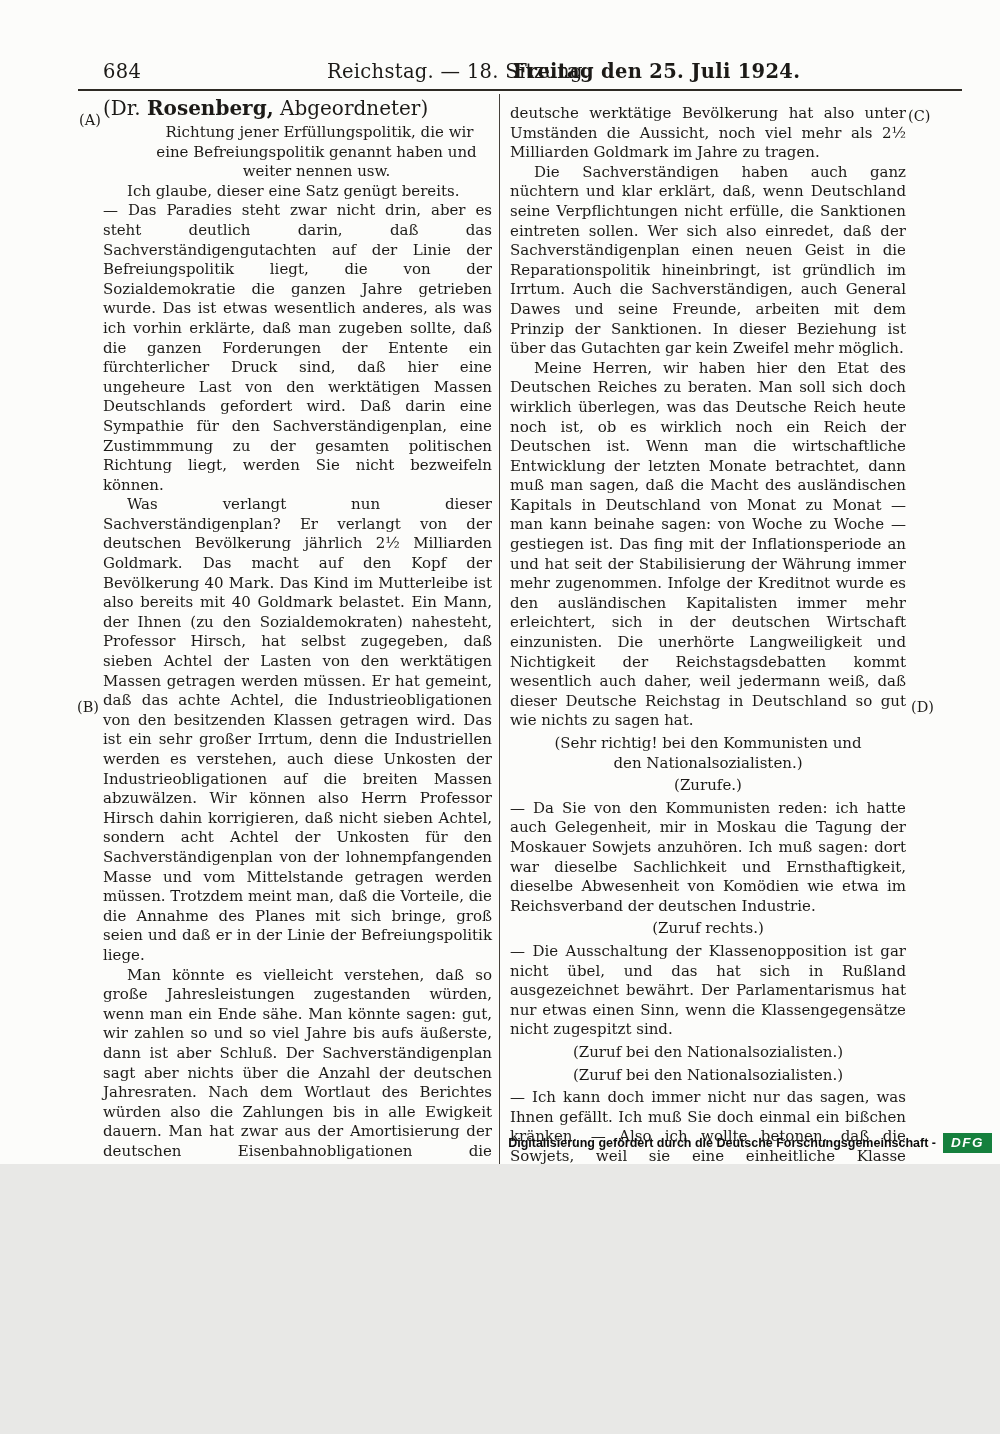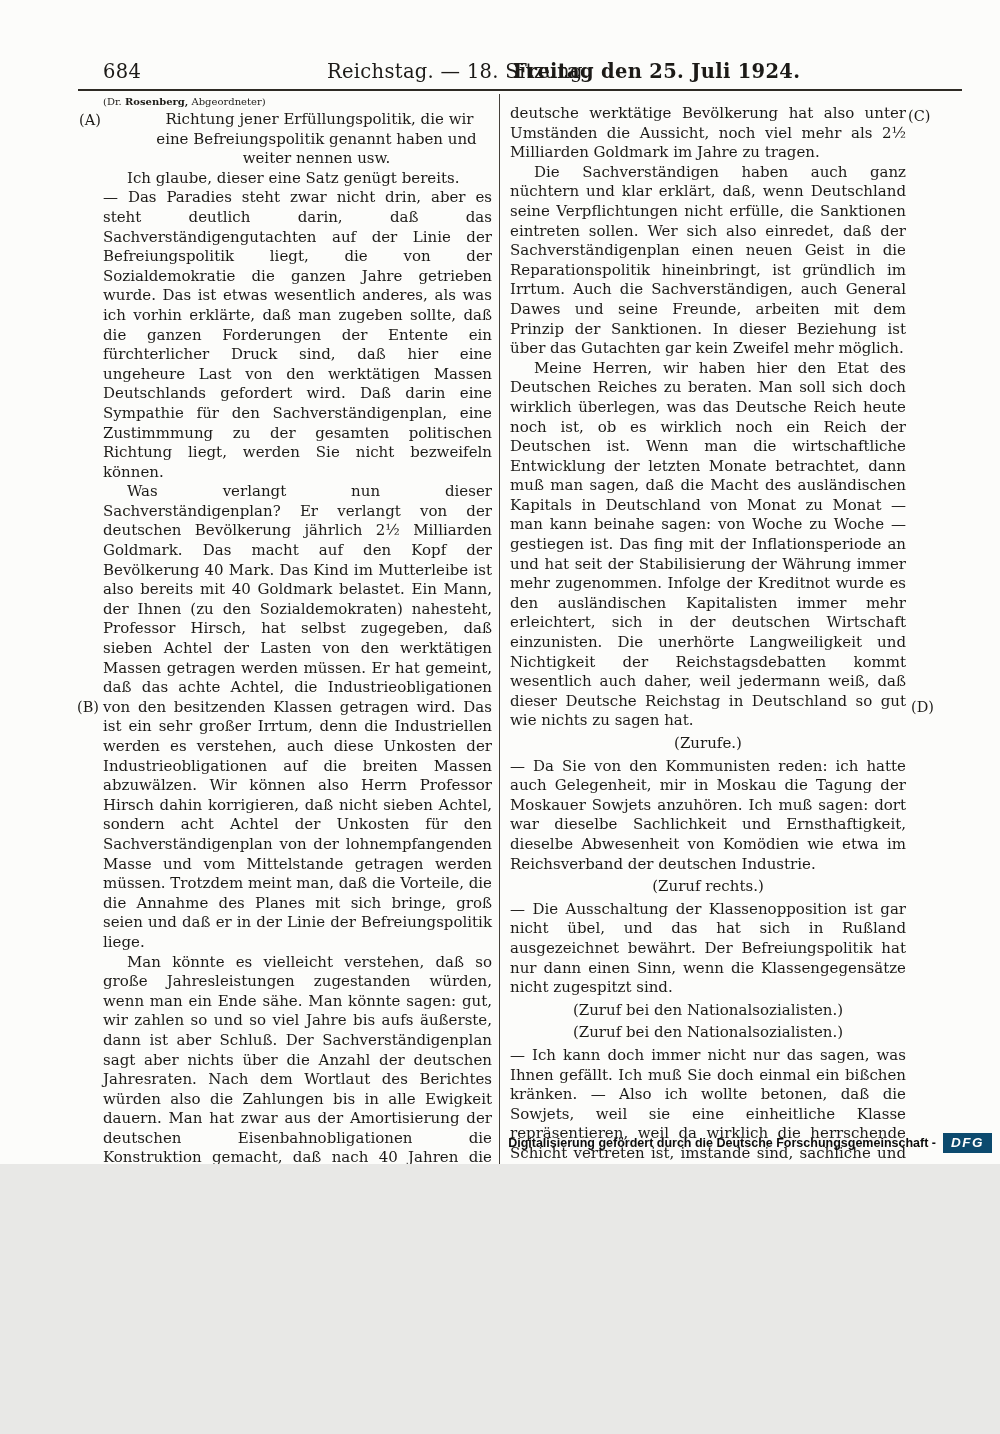--- a/index.html
+++ b/index.html
@@ -24,21 +24,21 @@
   }
   
   .column-divider {
     position: absolute; left: 499px; top: 94px; width: 1.4px; height: 1210px;
     background: #45403a;
   }
   
   .col { position: absolute; top: 96px; }
   .col-left  { left: 103px; width: 389px; }
   .col-right { left: 510px; width: 396px; top: 104px; }
-  .speaker-line { font-size: 10px; margin: 0 0 3px 0; white-space: nowrap; }
+  .speaker-line { font-size: 20px; margin: 0 0 3px 0; white-space: nowrap; }
   .speaker-name { font-weight: bold; }
   p.blk { margin: 0; font-size: 15px; line-height: 19.6px; text-align: justify; }
   p.para  { text-indent: 24px; }
   p.reply { text-indent: 0; }
   p.cont  { text-indent: 0; }
   p.quote { margin-left: 40px; margin-right: 2px; text-indent: 6px; text-align: center; }
   p.interjection { text-align: center; text-indent: 0; margin: 3px 0; padding: 0 28px; }
   
   .mark { position: absolute; font-size: 14.5px; }
   .mark-a { left: 79px;  top: 112px; }
@@ -48,21 +48,21 @@
   
   .digi-footer {
     position: absolute; right: 8px; bottom: 11px;
     display: flex; align-items: center; gap: 7px;
     font-family: "Liberation Sans", sans-serif;
     font-weight: bold; font-size: 12.5px; color: #0c0c0c;
     white-space: nowrap;
   }
   .dfg-logo {
     display: inline-block;
-    background: #0c4a6e; color: #ffffff;
+    background: #15803d; color: #ffffff;
     font-style: italic; font-weight: bold;
     font-size: 13.5px; letter-spacing: 1.5px;
     padding: 2px 8px 3px 8px;
   }
 </style>
 </head>
 <body>
 
 <div class="page">
 
@@ -88,24 +88,25 @@
     <p class="blk para">Was verlangt nun dieser Sachverständigenplan? Er verlangt von der deutschen Bevölkerung jährlich 2½ Milliarden Goldmark. Das macht auf den Kopf der Bevölkerung 40 Mark. Das Kind im Mutterleibe ist also bereits mit 40 Goldmark belastet. Ein Mann, der Ihnen (zu den Sozialdemokraten) nahesteht, Professor Hirsch, hat selbst zugegeben, daß sieben Achtel der Lasten von den werktätigen Massen getragen werden müssen. Er hat gemeint, daß das achte Achtel, die Industrieobligationen von den besitzenden Klassen getragen wird. Das ist ein sehr großer Irrtum, denn die Industriellen werden es verstehen, auch diese Unkosten der Industrieobligationen auf die breiten Massen abzuwälzen. Wir können also Herrn Professor Hirsch dahin korrigieren, daß nicht sieben Achtel, sondern acht Achtel der Unkosten für den Sachverständigenplan von der lohnempfangenden Masse und vom Mittelstande getragen werden müssen. Trotzdem meint man, daß die Vorteile, die die Annahme des Planes mit sich bringe, groß seien und daß er in der Linie der Befreiungspolitik liege.</p>
     <p class="blk para">Man könnte es vielleicht verstehen, daß so große Jahresleistungen zugestanden würden, wenn man ein Ende sähe. Man könnte sagen: gut, wir zahlen so und so viel Jahre bis aufs äußerste, dann ist aber Schluß. Der Sachverständigenplan sagt aber nichts über die Anzahl der deutschen Jahresraten. Nach dem Wortlaut des Berichtes würden also die Zahlungen bis in alle Ewigkeit dauern. Man hat zwar aus der Amortisierung der deutschen Eisenbahnobligationen die Konstruktion gemacht, daß nach 40 Jahren die Geschichte zu Ende sein könnte, daß man das deutsche Volk 40 Jahre in die Wüste schickt, damit es nachher die Verheißung empfangen könnte. Erstens sind diese 40 Jahre ein Optimismus, und zweitens: wer wird jemals einen Wechsel unterschreiben, der ein reines Blankoakzept ist, wo man nie weiß, wieviel er ausmacht?</p>
     <p class="blk para">Die Unterzeichnung eines derartigen Vertrages wäre doch nur in der ungeheuerlichsten, verzweifeltsten Situation möglich. Ich glaube nicht an eine absolute Ausweglosigkeit. Man soll wenigstens offen sagen, was los ist, soll den Massen den furchtbaren Druck offenbaren, den das Sachverständigengutachten bedeutet.</p>
 
   </div>
 
   <div class="col col-right">
     <p class="blk cont">deutsche werktätige Bevölkerung hat also unter Umständen die Aussicht, noch viel mehr als 2½ Milliarden Goldmark im Jahre zu tragen.</p>
     <p class="blk para">Die Sachverständigen haben auch ganz nüchtern und klar erklärt, daß, wenn Deutschland seine Verpflichtungen nicht erfülle, die Sanktionen eintreten sollen. Wer sich also einredet, daß der Sachverständigenplan einen neuen Geist in die Reparationspolitik hineinbringt, ist gründlich im Irrtum. Auch die Sachverständigen, auch General Dawes und seine Freunde, arbeiten mit dem Prinzip der Sanktionen. In dieser Beziehung ist über das Gutachten gar kein Zweifel mehr möglich.</p>
     <p class="blk para">Meine Herren, wir haben hier den Etat des Deutschen Reiches zu beraten. Man soll sich doch wirklich überlegen, was das Deutsche Reich heute noch ist, ob es wirklich noch ein Reich der Deutschen ist. Wenn man die wirtschaftliche Entwicklung der letzten Monate betrachtet, dann muß man sagen, daß die Macht des ausländischen Kapitals in Deutschland von Monat zu Monat — man kann beinahe sagen: von Woche zu Woche — gestiegen ist. Das fing mit der Inflationsperiode an und hat seit der Stabilisierung der Währung immer mehr zugenommen. Infolge der Kreditnot wurde es den ausländischen Kapitalisten immer mehr erleichtert, sich in der deutschen Wirtschaft einzunisten. Die unerhörte Langweiligkeit und Nichtigkeit der Reichstagsdebatten kommt wesentlich auch daher, weil jedermann weiß, daß dieser Deutsche Reichstag in Deutschland so gut wie nichts zu sagen hat.</p>
+    <p class="blk interjection">(Sehr richtig! bei den Kommunisten und den Nationalsozialisten.)</p>
     <p class="blk interjection">(Zurufe.)</p>
     <p class="blk reply">— Da Sie von den Kommunisten reden: ich hatte auch Gelegenheit, mir in Moskau die Tagung der Moskauer Sowjets anzuhören. Ich muß sagen: dort war dieselbe Sachlichkeit und Ernsthaftigkeit, dieselbe Abwesenheit von Komödien wie etwa im Reichsverband der deutschen Industrie.</p>
     <p class="blk interjection">(Zuruf rechts.)</p>
-    <p class="blk reply">— Die Ausschaltung der Klassenopposition ist gar nicht übel, und das hat sich in Rußland ausgezeichnet bewährt. Der Befreiungspolitik hat nur dann einen Sinn, wenn die Klassengegensätze nicht zugespitzt sind.</p>
+    <p class="blk reply">— Die Ausschaltung der Klassenopposition ist gar nicht übel, und das hat sich in Rußland ausgezeichnet bewährt. Der Parlamentarismus hat nur etwas einen Sinn, wenn die Klassengegensätze nicht zugespitzt sind.</p>
     <p class="blk interjection">(Zuruf bei den Nationalsozialisten.)</p>
     <p class="blk interjection">(Zuruf bei den Nationalsozialisten.)</p>
     <p class="blk reply">— Ich kann doch immer nicht nur das sagen, was Ihnen gefällt. Ich muß Sie doch einmal ein bißchen kränken. — Also ich wollte betonen, daß die Sowjets, weil sie eine einheitliche Klasse repräsentieren, weil da wirklich die herrschende Schicht vertreten ist, imstande sind, sachliche und ernsthafte Arbeit zu leisten. Dasselbe gilt auch von den industriellen Körperschaften. Der Reichstag ist nur die Kulisse für die wirklichen Herren Deutschlands. Deshalb bietet er das Bild, das wir ja kennen.</p>
 
   </div>
 
   <div class="digi-footer">
     <span>Digitalisierung gefördert durch die Deutsche Forschungsgemeinschaft -</span>
     <span class="dfg-logo">DFG</span>
   </div>

